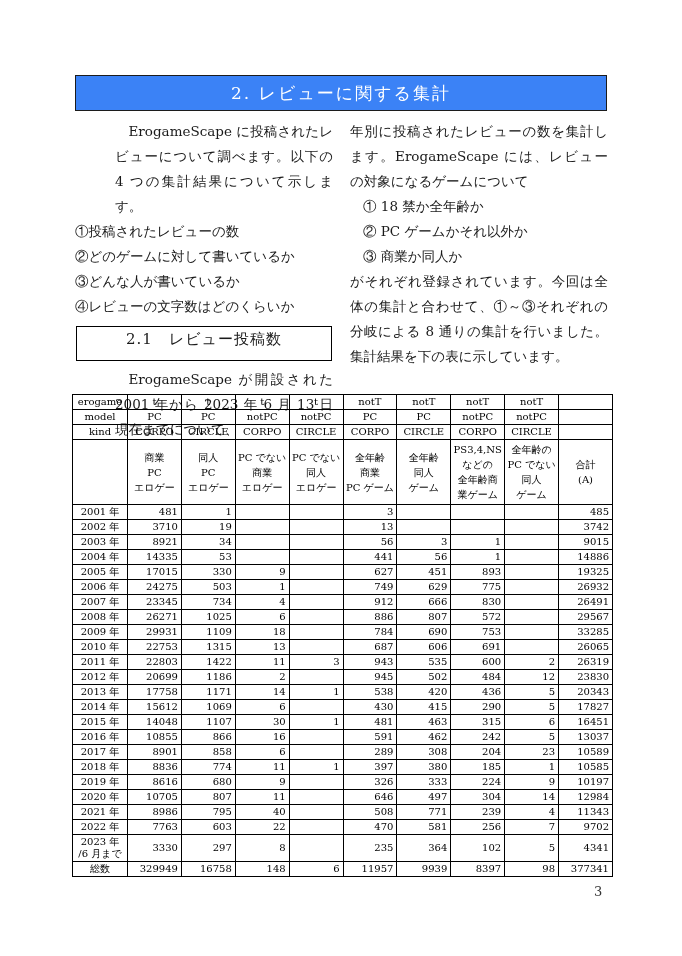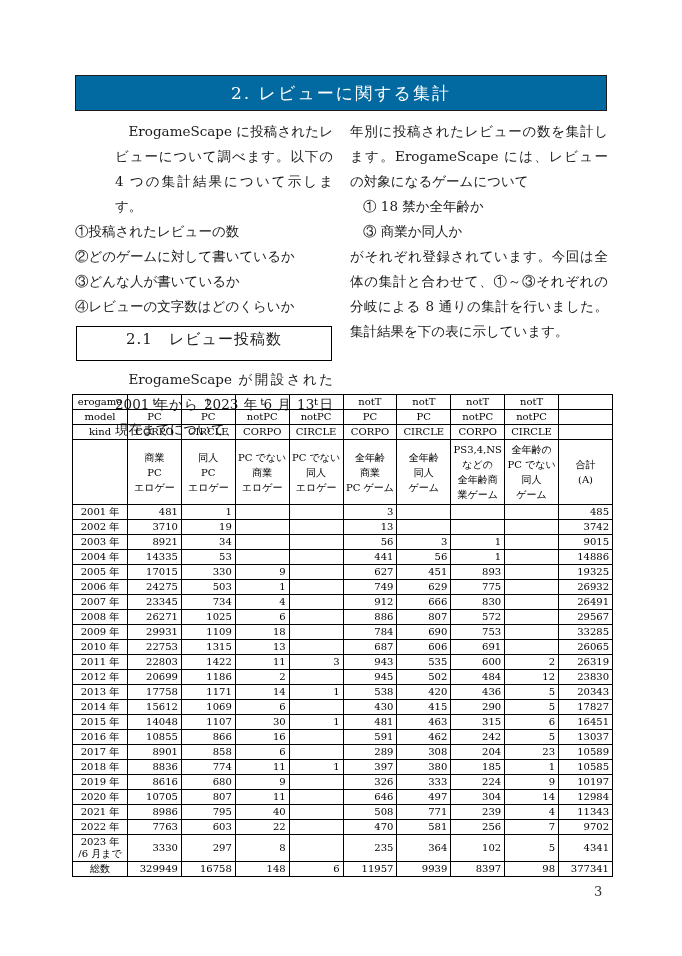--- a/index.html
+++ b/index.html
@@ -9,21 +9,21 @@
     position: relative;
     width: 682px; height: 956px;
     margin: 0 auto;
     background: #ffffff;
     color: #1a1a1a;
     overflow: hidden;
   }
   .title-bar {
     position: absolute; left: 75px; top: 75px;
     width: 532px; height: 36px;
-    background: #0369a1;
+    background: #3b82f6;
     border: 1px solid #1c1c1c;
     color: #ffffff;
     display: flex; align-items: center; justify-content: center;
     font-size: 17px; letter-spacing: 2px;
   }
   .columns {
     position: absolute; left: 75px; top: 119px;
     width: 533px;
     display: flex; justify-content: space-between;
   }
@@ -88,20 +88,21 @@
       <div class="section-box">
         <span>2.1　レビュー投稿数</span>
       </div>
       <p class="para-indent">ErogameScape が開設された 2001 年から 2023 年 6 月 13 日現在までについて、</p>
     </div>
 
     <div class="col">
       <p>年別に投稿されたレビューの数を集計します。ErogameScape には、レビューの対象になるゲームについて</p>
       <div class="right-items">
         <div class="num-item">① 18 禁か全年齢か</div>
+        <div class="num-item">② PC ゲームかそれ以外か</div>
         <div class="num-item">③ 商業か同人か</div>
       </div>
       <p>がそれぞれ登録されています。今回は全体の集計と合わせて、①～③それぞれの分岐による 8 通りの集計を行いました。集計結果を下の表に示しています。</p>
     </div>
   </div>
 
   <table class="summary">
     <colgroup>
       <col style="width:55px">
       <col>

